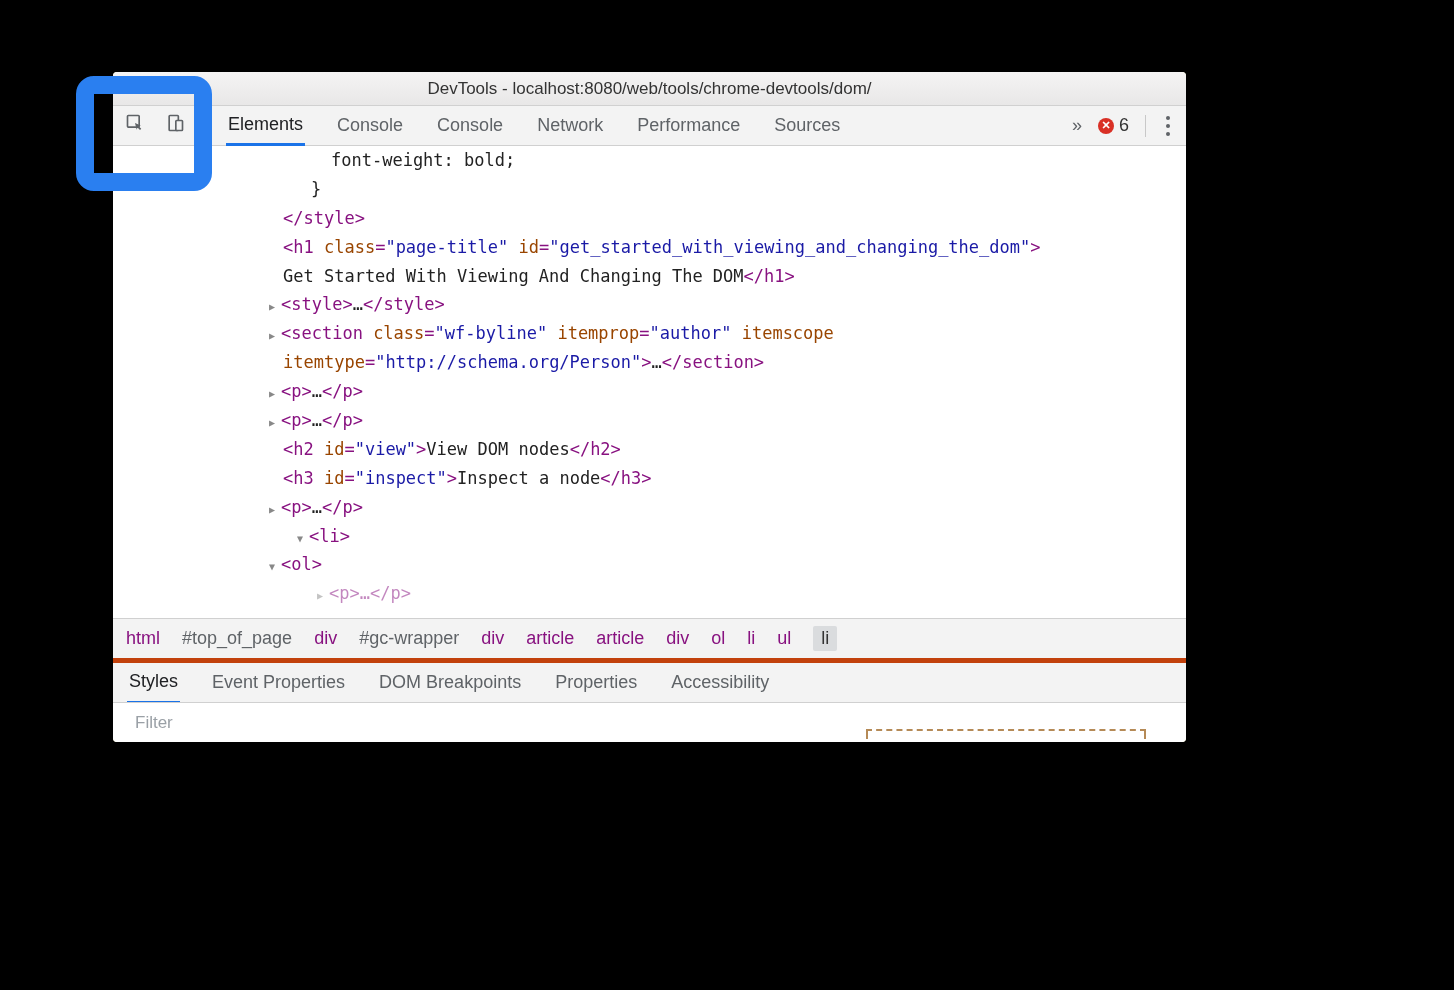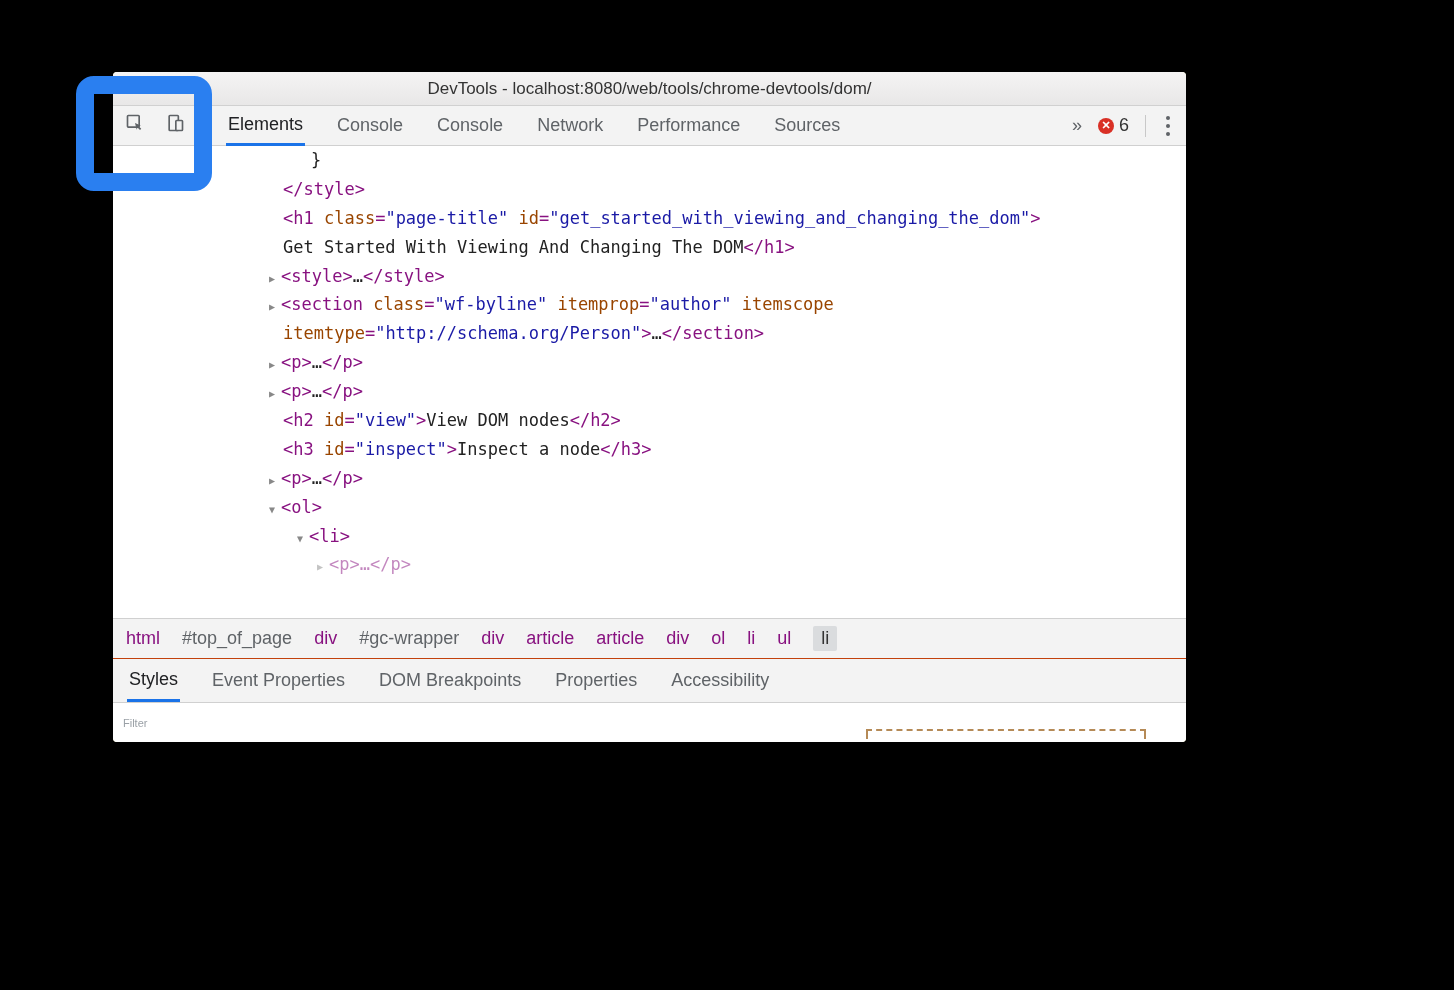--- a/index.html
+++ b/index.html
@@ -152,21 +152,21 @@
   .breadcrumb .crumb.selected {
     background: #dadcde;
     padding: 2px 8px;
     border-radius: 2px;
     color: #333;
   }
 
   .styles-header {
     height: 44px;
     background: #f3f3f3;
-    border-top: 1px solid #c2410c;
+    border-top: 5px solid #c2410c;
     display: flex;
     align-items: center;
     gap: 30px;
     padding: 15px 14px;
     font-size: 18px;
     color: #5f6367;
   }
   .styles-header .stab { cursor: pointer; padding: 9px 2px; }
   .styles-header .stab.active {
     color: #202124;
@@ -177,22 +177,22 @@
   .filter-row {
     height: 40px;
     display: flex;
     align-items: stretch;
     border-top: 1px solid #d0d0d0;
     background: #fff;
   }
   .filter-input {
     flex: 0 0 520px;
     border: none;
-    padding: 0 10px;
-    font-size: 11px;
+    padding: 0 22px;
+    font-size: 17px;
     color: #333;
     outline: none;
     background: transparent;
   }
   .filter-input::placeholder { color: #9aa0a6; }
   .filter-tools {
     flex: 0 0 175px;
     border-left: 1px solid #e2e2e2;
     border-right: 1px solid #e2e2e2;
     display: flex;
@@ -288,20 +288,21 @@
       <span class="toolbar-divider"></span>
       <span class="kebab">
         <span></span>
           <span></span>
           <span></span>
       </span>
     </div>
   </div>
 
   <div class="elements-panel">
+    <div class="row indent-neg1"><span class="text-node">font-weight: bold;</span></div>
     <div class="row indent1"><span class="text-node">}</span></div>
     <div class="row indent0"><span class="tag">&lt;/style&gt;</span></div>
 
     <div class="row indent0">
       <span class="tag">&lt;h1 </span><span class="attr-name">class</span><span class="tag">=</span><span class="attr-value">"page-title"</span><span class="tag"> </span><span class="attr-name">id</span><span class="tag">=</span><span class="attr-value">"get_started_with_viewing_and_changing_the_dom"</span><span class="tag">&gt;</span>
     </div>
     <div class="row indent0">
       <span class="text-node">Get Started With Viewing And Changing The DOM</span><span class="tag">&lt;/h1&gt;</span>
     </div>
 
@@ -326,25 +327,25 @@
     </div>
 
     <div class="row indent0">
       <span class="tag">&lt;h3 </span><span class="attr-name">id</span><span class="tag">=</span><span class="attr-value">"inspect"</span><span class="tag">&gt;</span><span class="text-node">Inspect a node</span><span class="tag">&lt;/h3&gt;</span>
     </div>
 
     <div class="row indent0">
       <span class="tri right"></span><span class="tag">&lt;p&gt;</span><span class="ellipsis">…</span><span class="tag">&lt;/p&gt;</span>
     </div>
 
-    <div class="row indent0">
-      <span class="tri down"></span><span class="tag">&lt;ol&gt;</span>
-    </div>
     <div class="row indent1">
       <span class="tri down"></span><span class="tag">&lt;li&gt;</span>
+    </div>
+    <div class="row indent0">
+      <span class="tri down"></span><span class="tag">&lt;ol&gt;</span>
     </div>
     <div class="row indent2" style="opacity:.5;">
       <span class="tri right"></span><span class="tag">&lt;p&gt;…&lt;/p&gt;</span>
     </div>
   </div>
 
   <div class="breadcrumb">
     <span class="crumb purple">html</span>
     <span class="crumb">#top_of_page</span>
     <span class="crumb purple">div</span>

